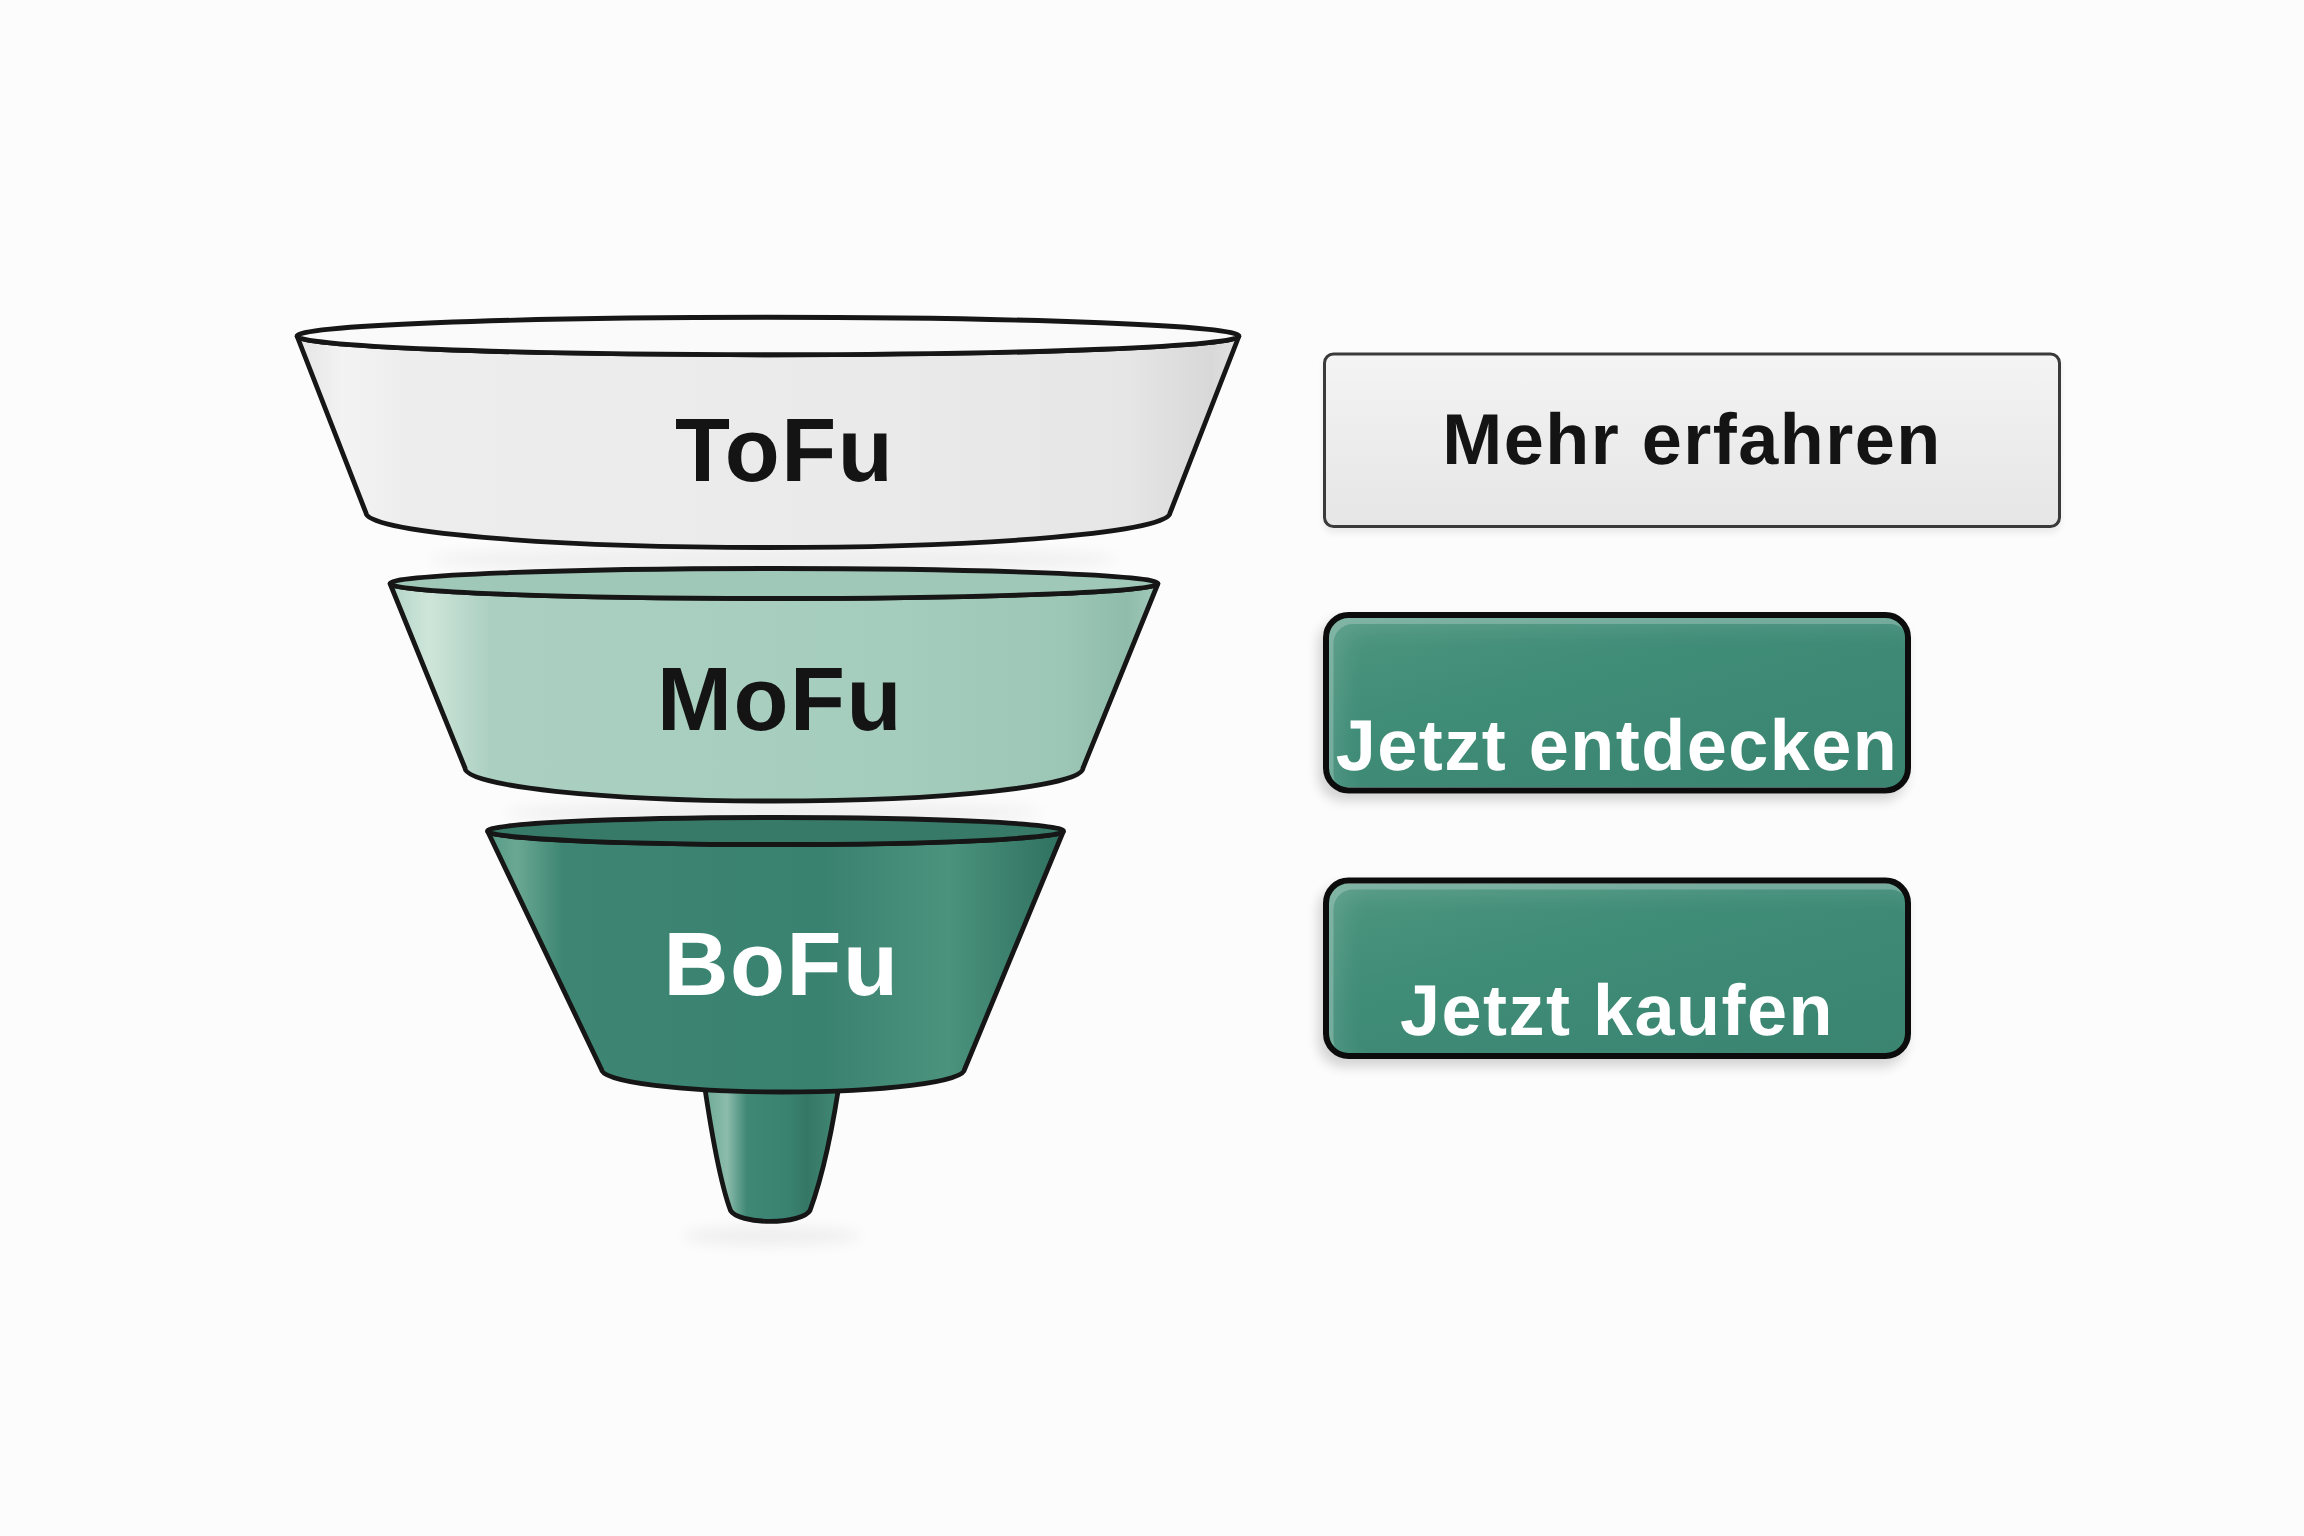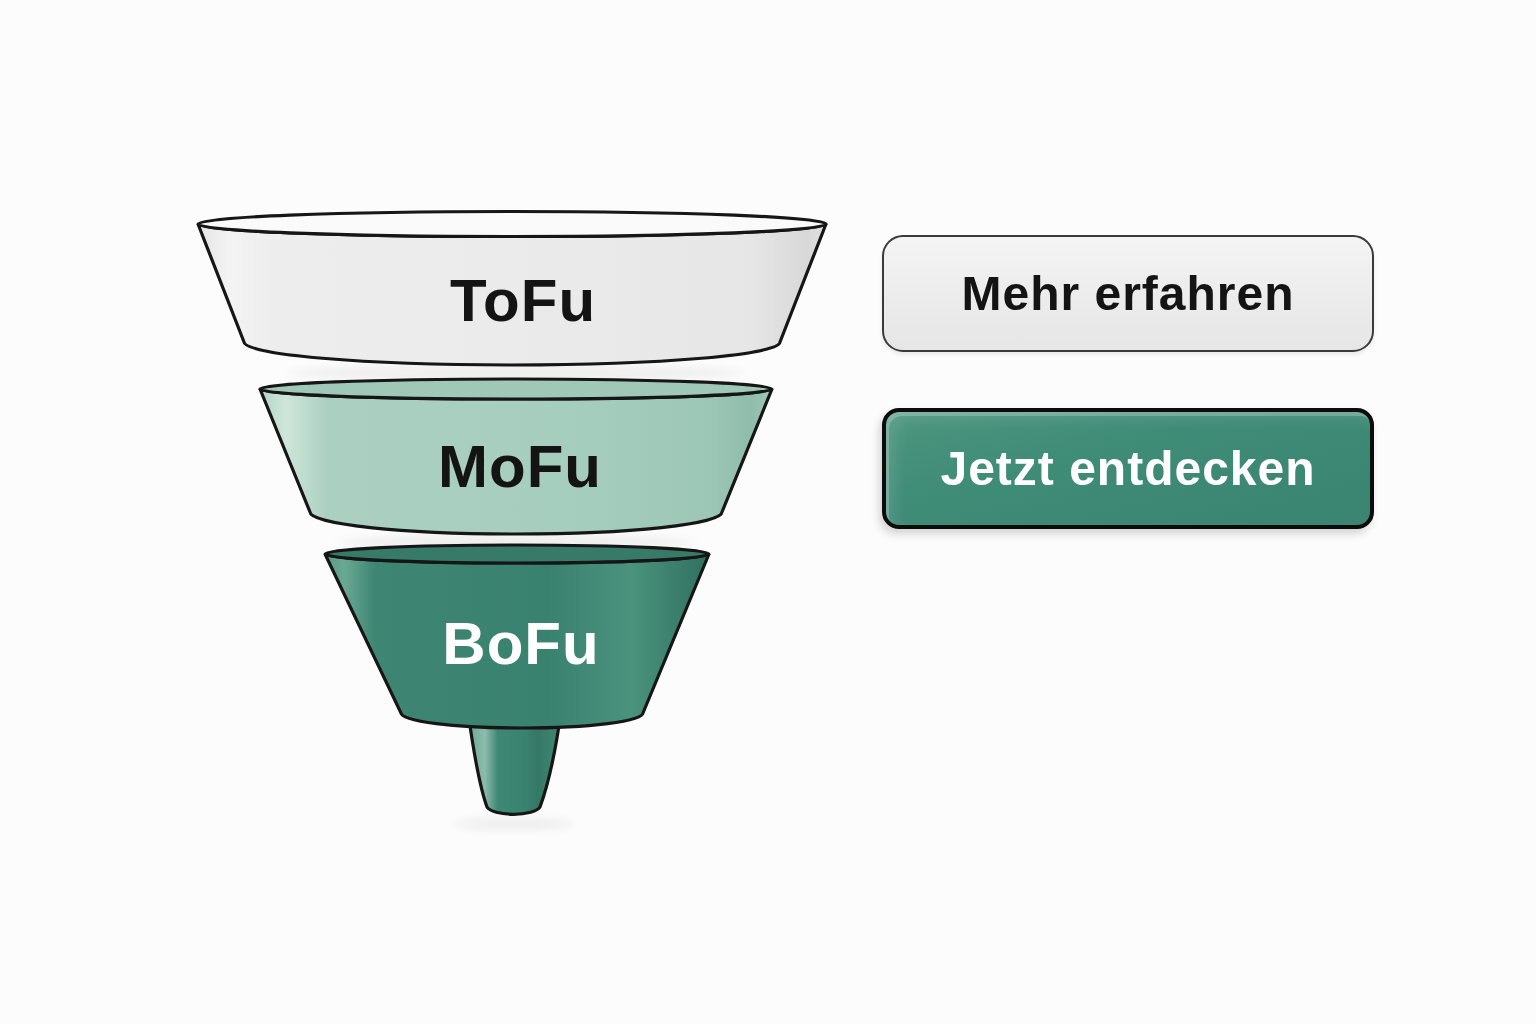--- a/index.html
+++ b/index.html
@@ -51,34 +51,35 @@
     font-weight: 600;
     letter-spacing: 1px;
     cursor: pointer;
     user-select: none;
   }
   .cta-gray {
     left: 866px; top: 235px;
     width: 492px; height: 117px;
     background: linear-gradient(180deg, #f4f4f4 0%, #ededed 45%, #e6e6e6 100%);
     border: 2px solid var(--btn0-border);
-    border-radius: 21px;
+    border-radius: 7px;
     color: var(--btn0-text);
     box-shadow: 0 3px 4px rgba(0,0,0,0.07);
   }
   .cta-teal {
-    width: 492px; height: 121px;
+    width: 392px; height: 121px;
     background: linear-gradient(165deg, #4e967f 0%, var(--btn1-bg) 38%, #3a8470 100%);
     border: 4px solid var(--btn1-border);
     border-radius: 17px;
     color: var(--btn1-text);
     box-shadow:
       inset 3px 4px 0 rgba(255,255,255,0.22),
       inset 10px 8px 14px rgba(255,255,255,0.10),
       -3px 5px 8px rgba(0,0,0,0.16);
+    align-items: flex-end;
   }
   .cta-teal.second { left: 866px; top: 408px; }
   .cta-teal.third  { left: 866px; top: 585px; }
 </style>
 </head>
 <body>
 
 <div class="stage">
 
   <svg class="funnel-svg" viewBox="0 0 1536 1024" xmlns="http://www.w3.org/2000/svg">
@@ -151,14 +152,17 @@
   </svg>
 
   <div class="cta cta-gray">
     <span>Mehr erfahren</span>
   </div>
 
   <div class="cta cta-teal second">
     <span>Jetzt entdecken</span>
   </div>
 
+  <div class="cta cta-teal third">
+    <span>Jetzt kaufen</span>
+  </div>
 
 </div>
 
 </body></html>

